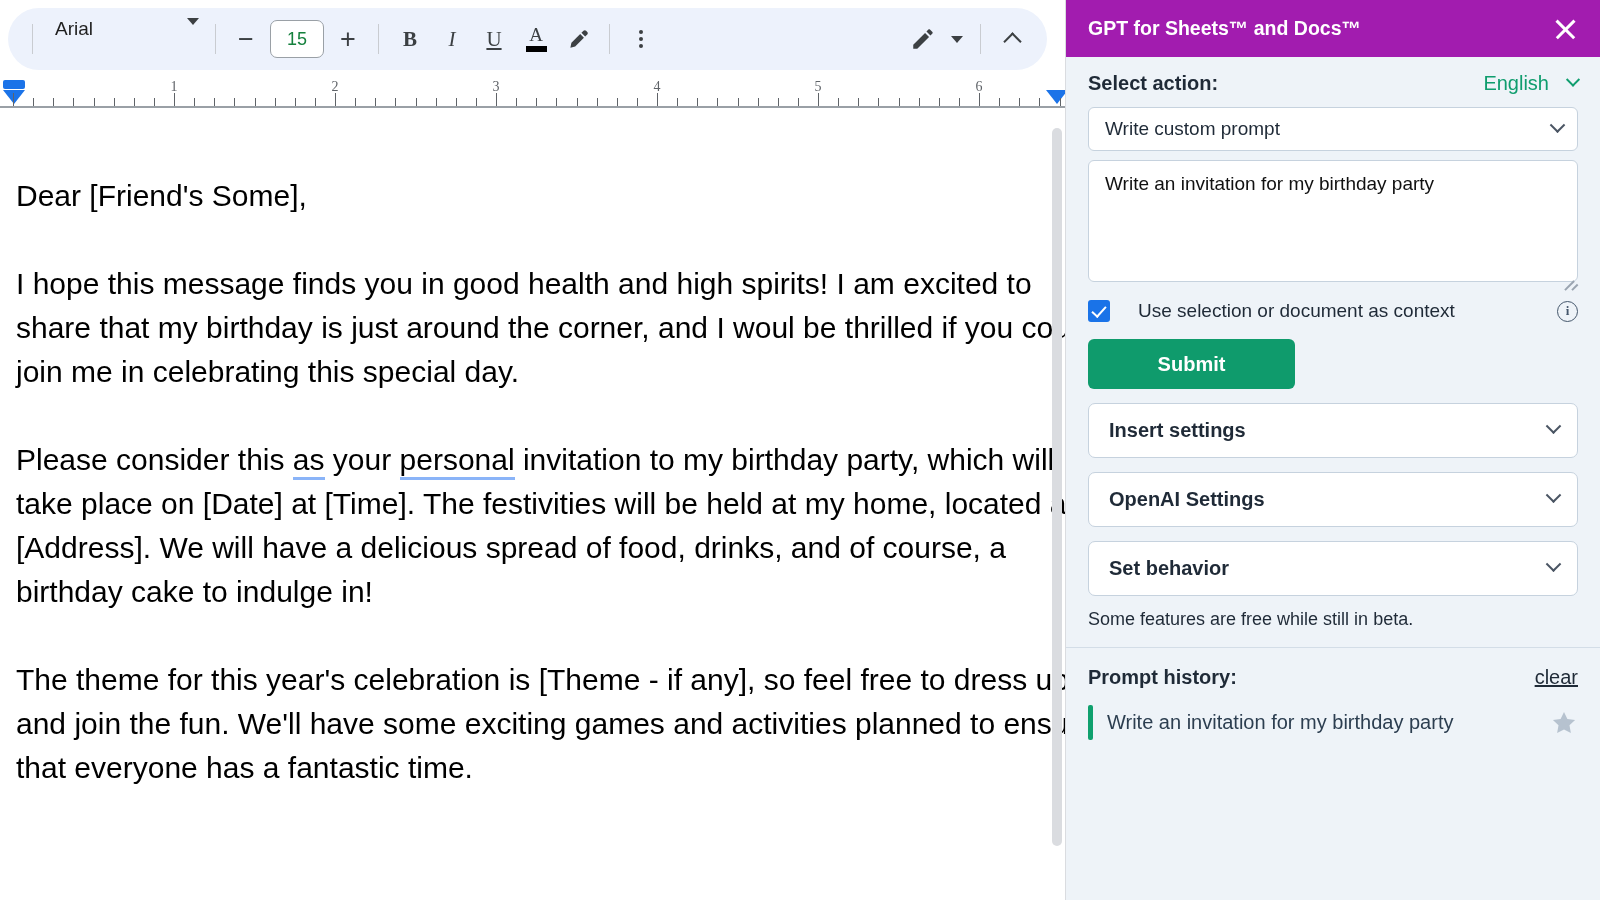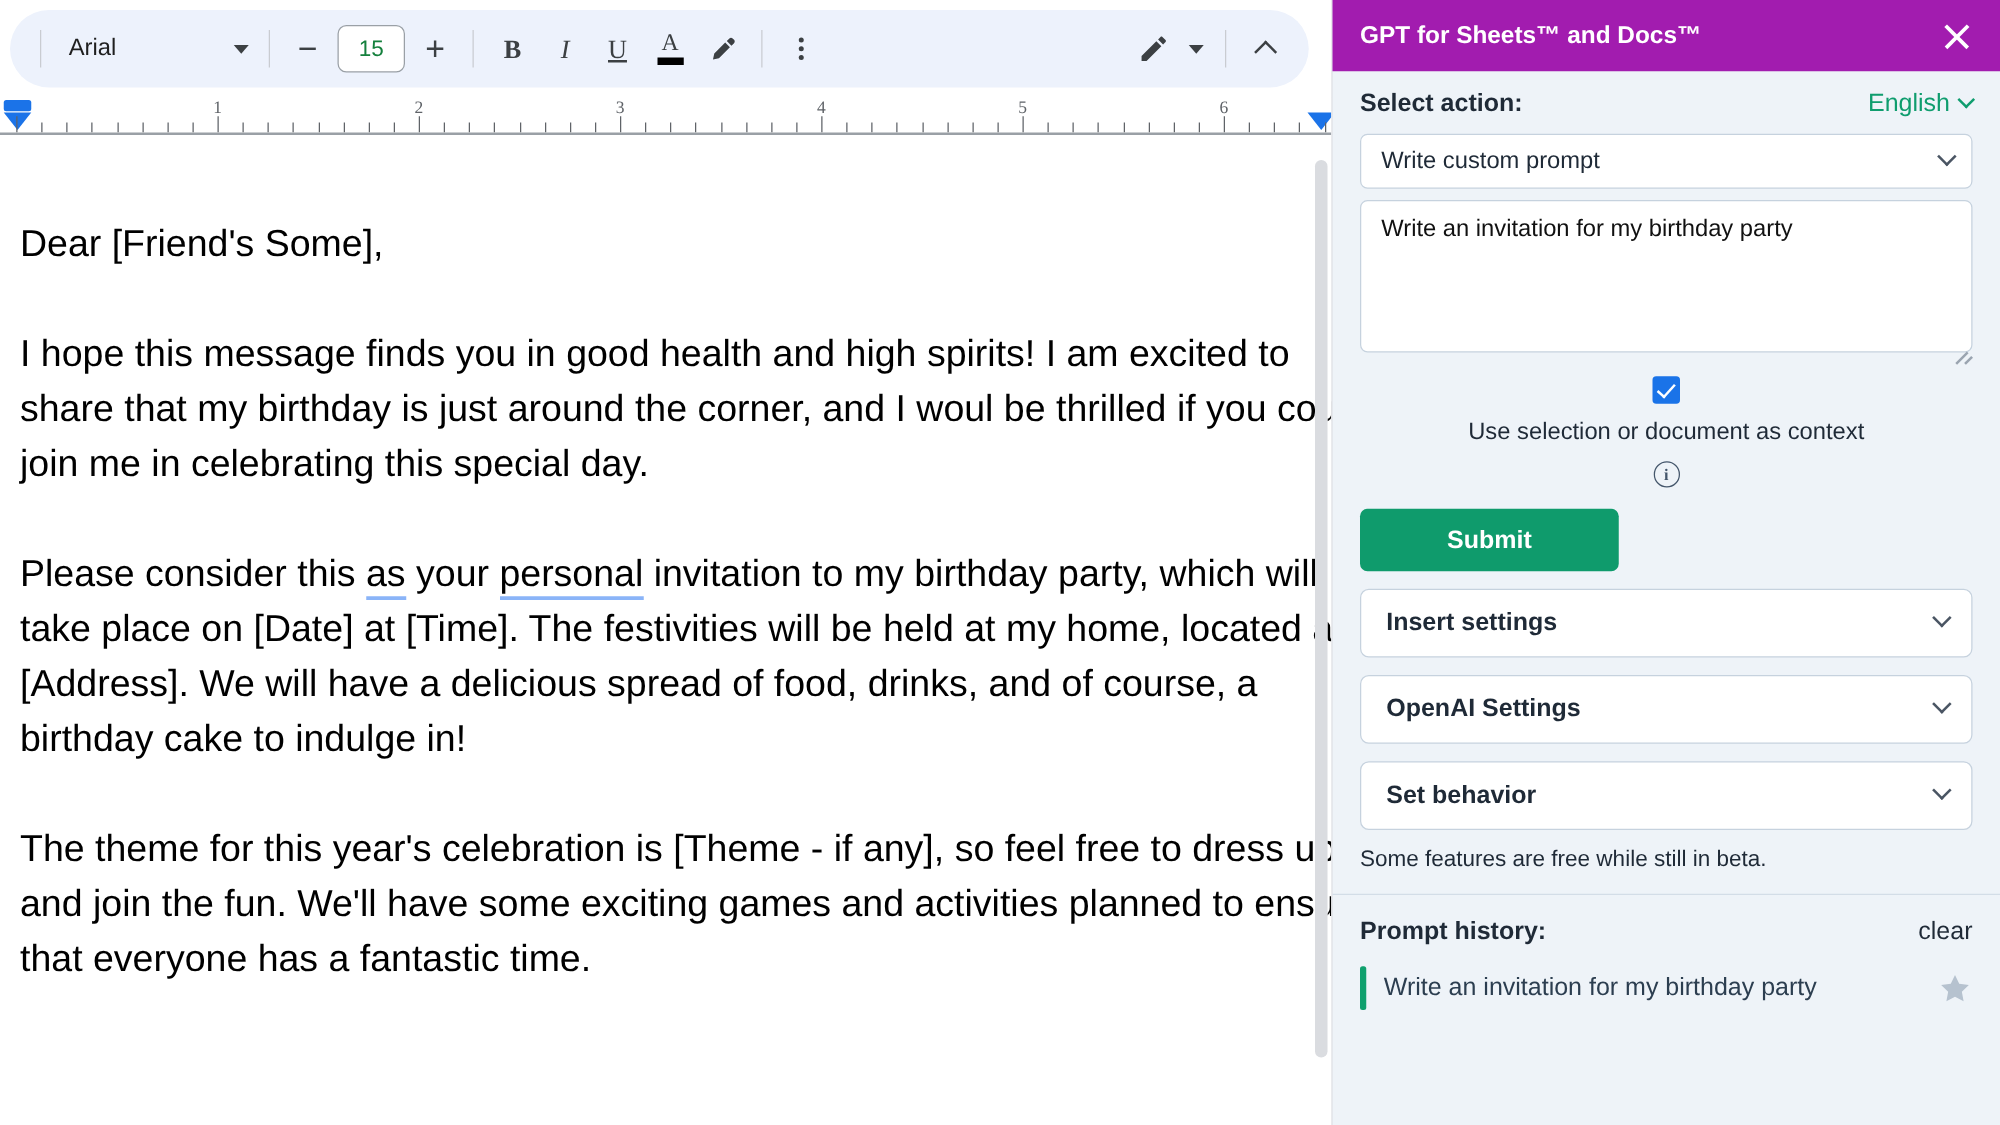--- a/index.html
+++ b/index.html
@@ -42,21 +42,21 @@
   }
   .tb-btn {
     height: 42px; min-width: 42px;
     display: flex; align-items: center; justify-content: center;
     border-radius: 50%;
     color: #3c4043;
     cursor: pointer;
     flex: none;
   }
   .font-box {
-    display: flex; align-items: center;
+    display: flex; 
     height: 42px; padding: 0 6px 0 12px;
     min-width: 162px; border-radius: 6px; cursor: pointer;
     justify-content: space-between;
   }
   .font-name { font-size: 19px; color: #1f1f1f; }
   .caret-dn {
     width: 0; height: 0;
     border-left: 6px solid transparent;
     border-right: 6px solid transparent;
     border-top: 7px solid #3c4043;
@@ -172,21 +172,21 @@
   }
   .close-x:before { transform: rotate(45deg); }
   .close-x:after  { transform: rotate(-45deg); }
 
   .panel-body { padding: 15px 22px 0 22px; flex: none; }
 
   .row-between { display: flex; align-items: center; justify-content: space-between; }
   .sec-label { font-size: 20px; font-weight: bold; color: #1f2a37; }
   .lang-sel {
     font-size: 20px; color: #0f9d6e; cursor: pointer;
-    display: flex; align-items: center; gap: 8px;
+    display: flex; align-items: center; gap: 19px;
   }
   .chev-s {
     width: 10px; height: 10px; border-right: 2px solid #0f9d6e;
     border-bottom: 2px solid #0f9d6e; transform: rotate(45deg) translate(-3px,-3px);
   }
 
   .select-box {
     margin-top: 12px; height: 44px; background: #ffffff;
     border: 1px solid #c6d2de; border-radius: 6px;
     display: flex; align-items: center; justify-content: space-between;
@@ -207,21 +207,21 @@
   .ta-wrap { position: relative; }
   .ta-grip {
     position: absolute; right: 4px; bottom: 4px; width: 13px; height: 13px;
     pointer-events: none;
   }
   .ta-grip i {
     position: absolute; right: 0; height: 1.6px; background: #9aa4b0;
     transform-origin: right center; display: block; transform: rotate(-45deg);
   }
 
-  .chk-row { display: flex; align-items: center; margin-top: 14px; gap: 12px; flex-direction: column; }
+  .chk-row { display: flex; align-items: center; margin-top: 14px; gap: 28px; }
   .chk {
     width: 22px; height: 22px; background: #1a73e8; border-radius: 3px;
     position: relative; flex: none; cursor: pointer;
   }
   .chk:after {
     content: ""; position: absolute; left: 7px; top: 3px;
     width: 6px; height: 12px; border-right: 2.6px solid #fff;
     border-bottom: 2.6px solid #fff; transform: rotate(42deg);
   }
   .chk-label { font-size: 19px; color: #1f2a37; flex: 1; }
@@ -254,21 +254,21 @@
 
   .beta-note { margin-top: 13px; font-size: 18px; color: #1f2a37; }
 
   .hist-sep { margin-top: 17px; border-top: 1px solid #d3dde7; }
   .hist {
     padding: 18px 22px 0 22px;
   }
   .hist-head { display: flex; align-items: center; justify-content: space-between; }
   .hist-title { font-size: 20px; font-weight: bold; color: #1f2a37; }
   .hist-clear {
-    font-size: 20px; color: #1f2a37; cursor: pointer;
+    font-size: 20px; color: #1f2a37; text-decoration: underline; cursor: pointer;
   }
   .hist-item {
     display: flex; align-items: center; margin-top: 16px; gap: 14px;
   }
   .hist-bar { width: 5px; align-self: stretch; background: #0fa06e; border-radius: 2px; flex: none; }
   .hist-text { flex: 1; font-size: 20px; line-height: 35px; color: #2c3e50; cursor: pointer; }
   .star { width: 28px; height: 28px; flex: none; cursor: pointer; }
 </style>
 </head>
 <body>

